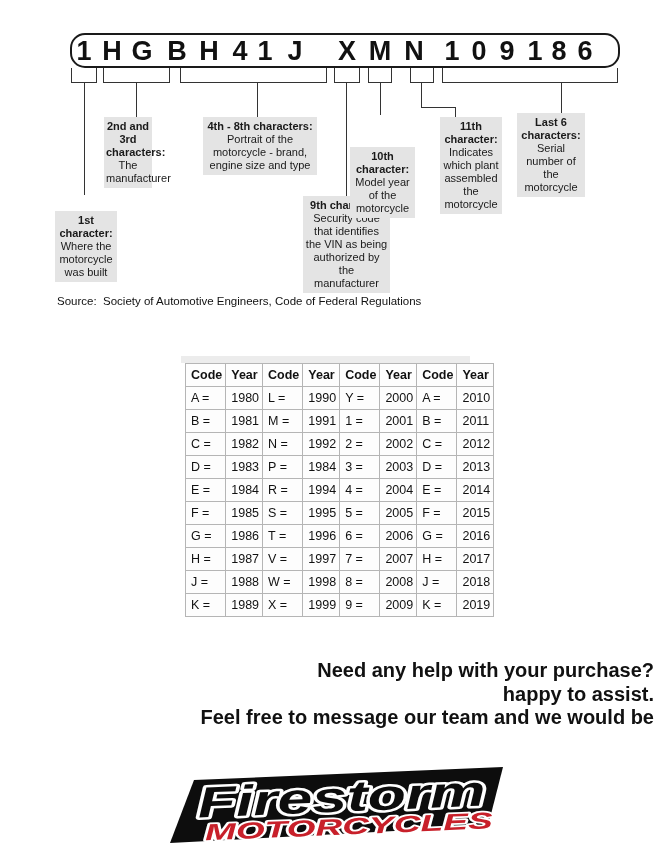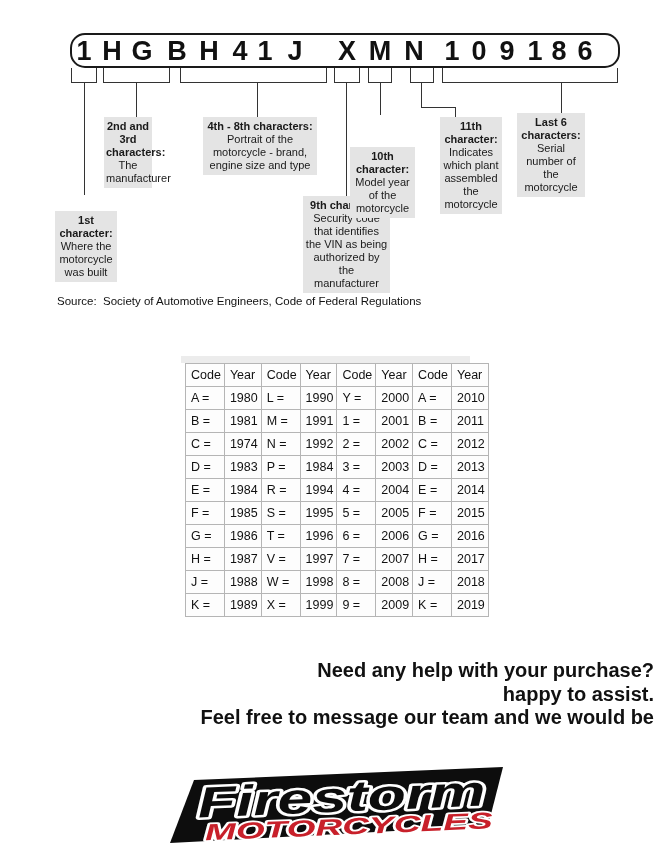--- a/index.html
+++ b/index.html
@@ -32,21 +32,21 @@
 
   .source-line { position:absolute; left:57px; top:295px; font-size:11.5px; color:#111;
                  white-space:pre-wrap; }
 
   
   .table-top-strip { position:absolute; left:181px; top:356px; width:289px; height:7px; background:#ececec; }
   .year-table-wrap { position:absolute; left:185px; top:363px; }
   table.year-table { border-collapse:collapse; background:#fdfdfd; }
   .year-table th, .year-table td { border:1px solid #b5b5b5; font-size:12.5px; color:#111;
         height:23px; padding:2px 3px 2px 5px; text-align:left; white-space:nowrap; }
-  .year-table th { font-weight:normal; }
+  .year-table th { font-weight:bold; }
   .col-code { width:36px; } .col-year { width:34px; }
 
   
   .help-block { position:absolute; left:0; top:659px; width:654px; text-align:right;
                 font-size:20px; font-weight:bold; color:#111; line-height:23.5px; }
 
   
   .logo-wrap { position:absolute; left:158px; top:764px; width:348px; height:88px; }
 </style>
 </head>
@@ -164,21 +164,21 @@
             <td>1981</td>
             <td>M =</td>
             <td>1991</td>
             <td>1 =</td>
             <td>2001</td>
             <td>B =</td>
             <td>2011</td>
           </tr>
           <tr>
             <td>C =</td>
-            <td>1974</td>
+            <td>1982</td>
             <td>N =</td>
             <td>1992</td>
             <td>2 =</td>
             <td>2002</td>
             <td>C =</td>
             <td>2012</td>
           </tr>
           <tr>
             <td>D =</td>
             <td>1983</td>

